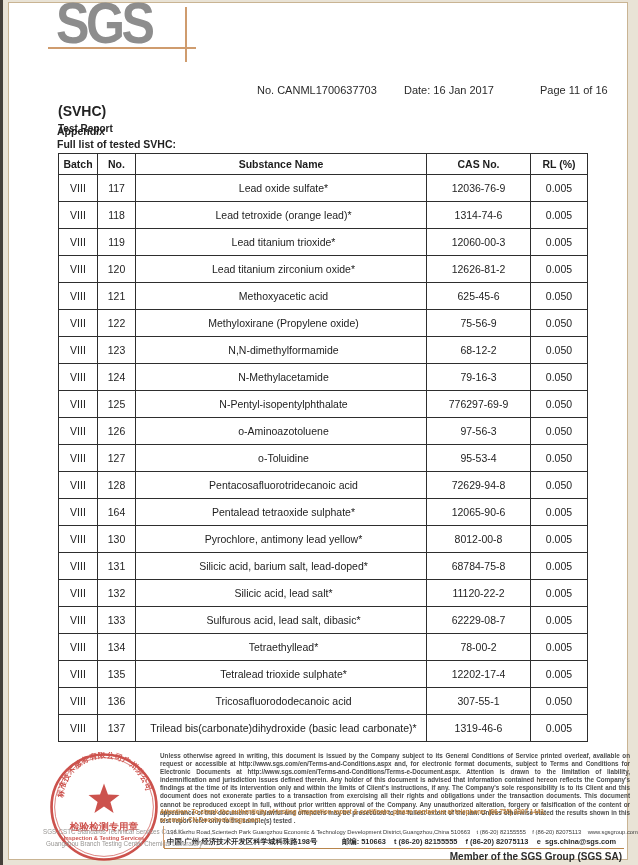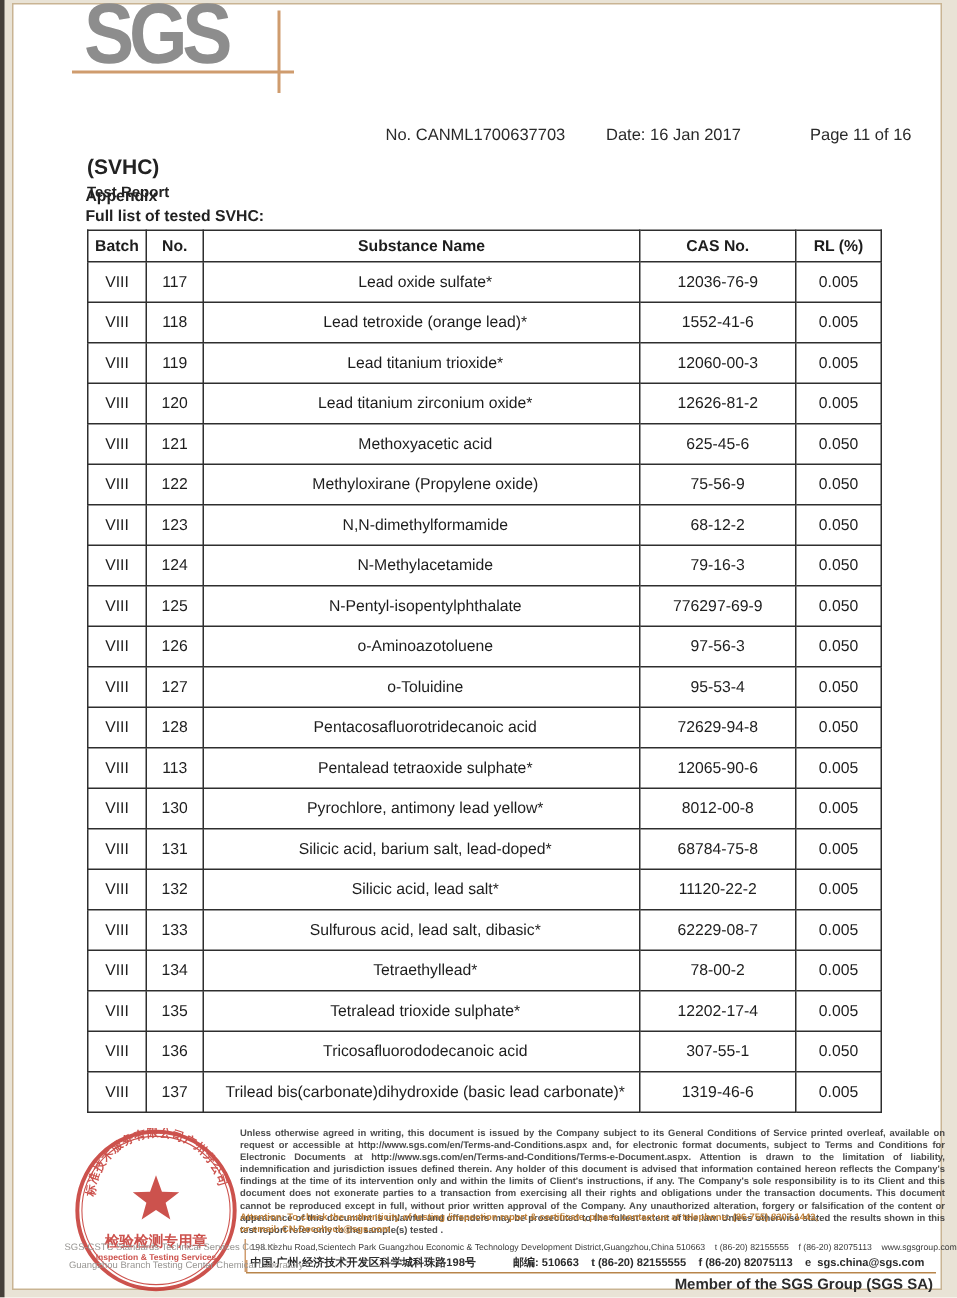--- a/index.html
+++ b/index.html
@@ -108,21 +108,21 @@
         <td>VIII</td>
         <td>117</td>
         <td class="substance">Lead oxide sulfate*</td>
         <td>12036-76-9</td>
         <td>0.005</td>
       </tr>
       <tr>
         <td>VIII</td>
         <td>118</td>
         <td class="substance">Lead tetroxide (orange lead)*</td>
-        <td>1552-41-6</td>
+        <td>1314-74-6</td>
         <td>0.005</td>
       </tr>
       <tr>
         <td>VIII</td>
         <td>119</td>
         <td class="substance">Lead titanium trioxide*</td>
         <td>12060-00-3</td>
         <td>0.005</td>
       </tr>
       <tr>
@@ -183,21 +183,21 @@
       </tr>
       <tr>
         <td>VIII</td>
         <td>128</td>
         <td class="substance">Pentacosafluorotridecanoic acid</td>
         <td>72629-94-8</td>
         <td>0.050</td>
       </tr>
       <tr>
         <td>VIII</td>
-        <td>113</td>
+        <td>164</td>
         <td class="substance">Pentalead tetraoxide sulphate*</td>
         <td>12065-90-6</td>
         <td>0.005</td>
       </tr>
       <tr>
         <td>VIII</td>
         <td>130</td>
         <td class="substance">Pyrochlore, antimony lead yellow*</td>
         <td>8012-00-8</td>
         <td>0.005</td>

